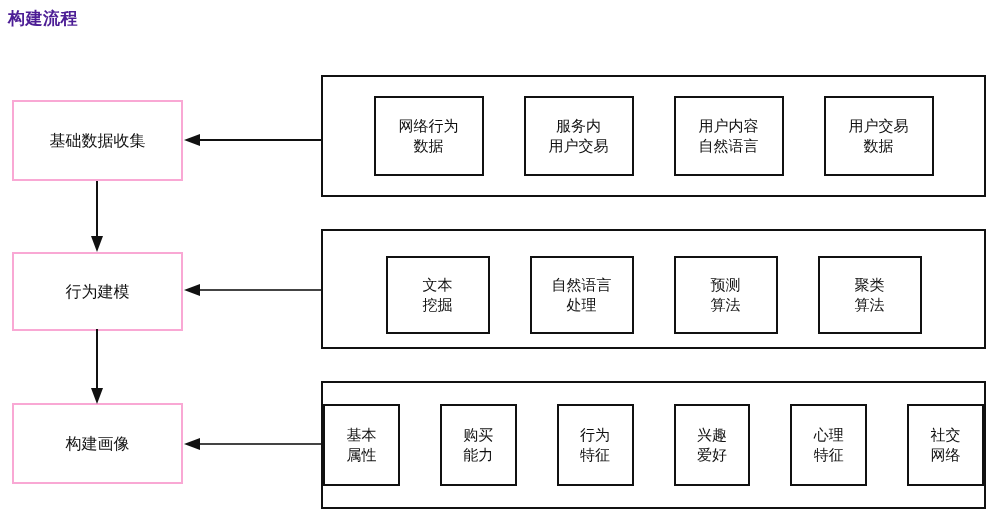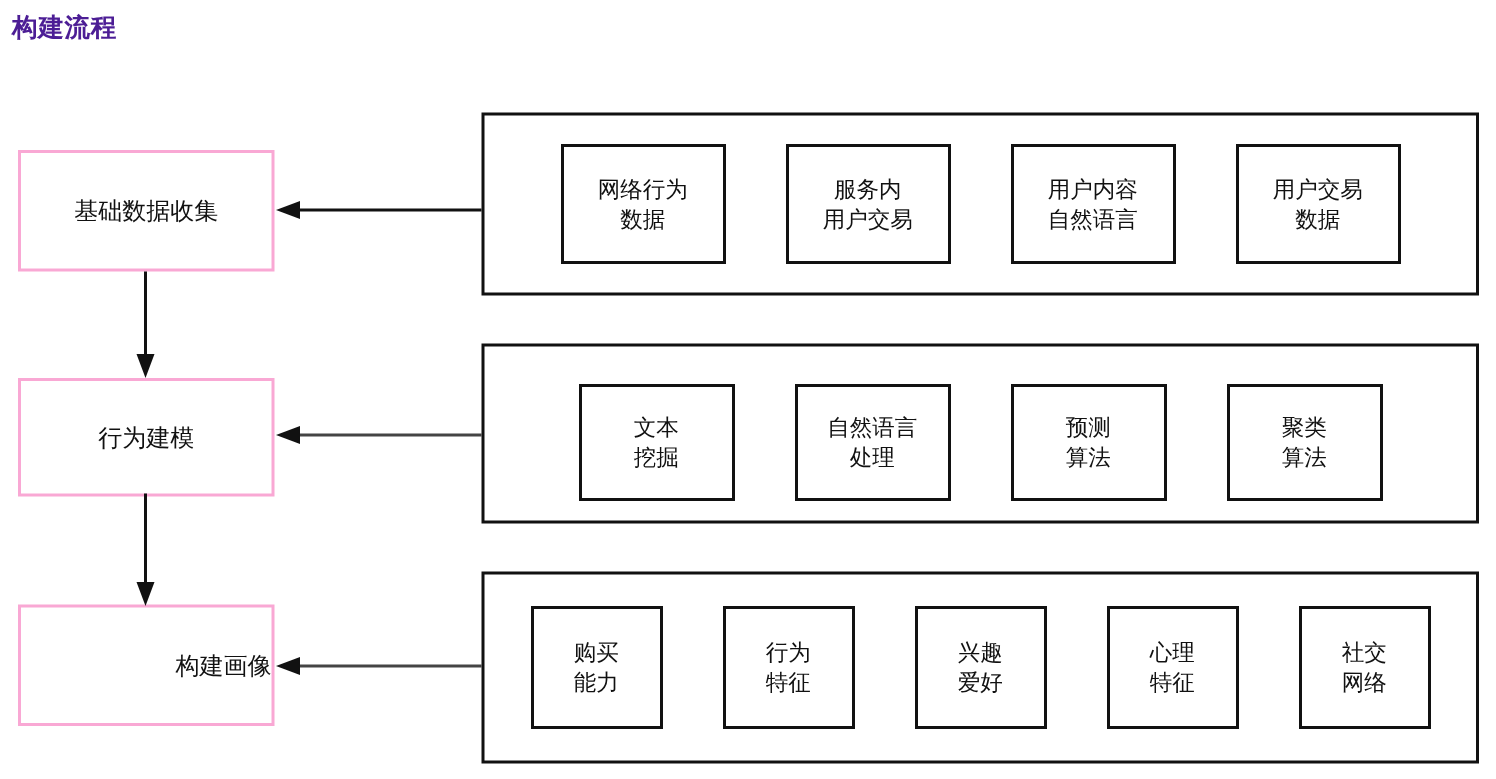--- a/index.html
+++ b/index.html
@@ -36,21 +36,21 @@
     display: flex;
     align-items: center;
     justify-content: center;
     text-align: center;
     font-size: 16px;
     line-height: 1.25;
     color: #111111;
   }
   .stage-1 { left: 12px;  top: 100px; width: 171px; height: 81px; }
   .stage-2 { left: 12px;  top: 252px; width: 171px; height: 79px; }
-  .stage-3 { left: 12px;  top: 403px; width: 171px; height: 81px; justify-content: flex-end; }
+  .stage-3 { left: 12px;  top: 403px; width: 171px; height: 81px; }
 
   
   .group-panel {
     position: absolute;
     box-sizing: border-box;
     border: 2px solid #111111;
     background: #ffffff;
   }
   .panel-1 { left: 321px; top: 75px;  width: 665px; height: 122px; }
   .panel-2 { left: 321px; top: 229px; width: 665px; height: 120px; }
@@ -177,20 +177,24 @@
     <div class="item-box">
       <span>聚类
 算法</span>
     </div>
   </div>
 </div>
 
 <div class="group-panel panel-3">
   <div class="panel-inner">
     <div class="item-box">
+      <span>基本
+属性</span>
+    </div>
+    <div class="item-box">
       <span>购买
 能力</span>
     </div>
     <div class="item-box">
       <span>行为
 特征</span>
     </div>
     <div class="item-box">
       <span>兴趣
 爱好</span>

